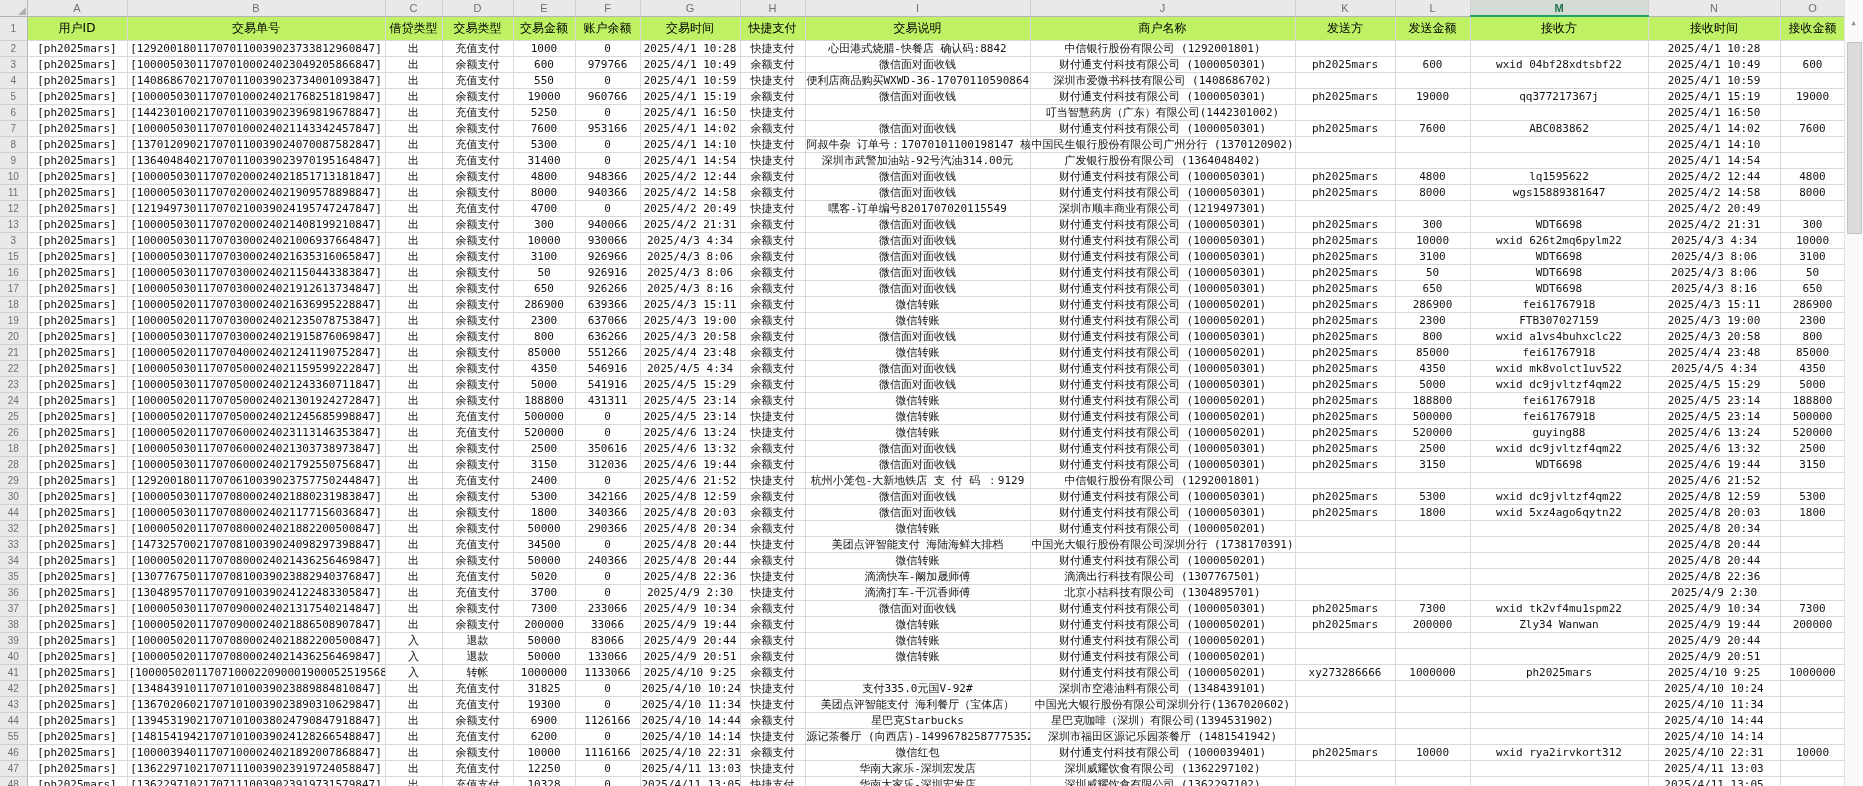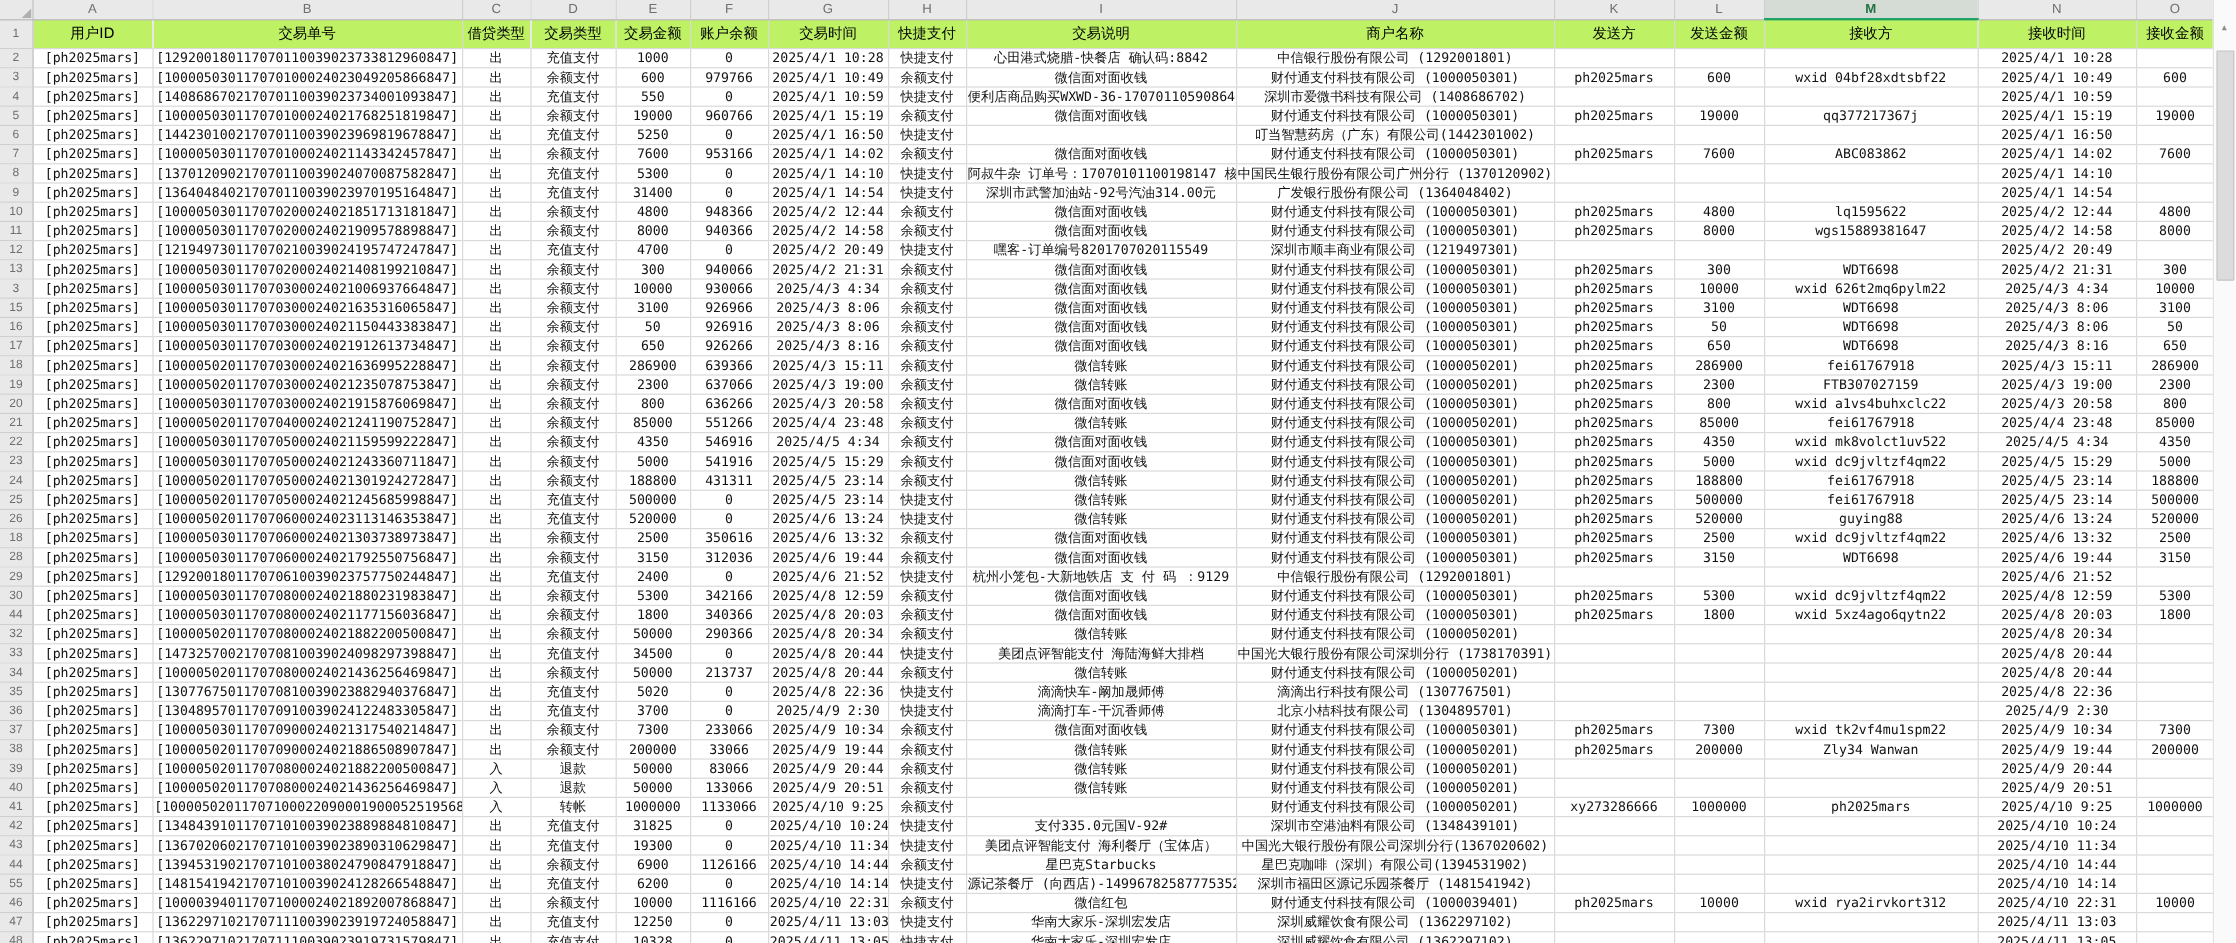--- a/index.html
+++ b/index.html
@@ -669,21 +669,21 @@
           <td>2025/4/8 20:44</td>
           <td></td>
         </tr>
         <tr>
           <td class="gut">34</td>
           <td>[ph2025mars]</td>
           <td>[100005020117070800024021436256469847]</td>
           <td>出</td>
           <td>余额支付</td>
           <td>50000</td>
-          <td>213737</td>
+          <td>240366</td>
           <td>2025/4/8 20:44</td>
           <td>余额支付</td>
           <td>微信转账</td>
           <td>财付通支付科技有限公司 (1000050201)</td>
           <td></td>
           <td></td>
           <td></td>
           <td>2025/4/8 20:44</td>
           <td></td>
         </tr>

